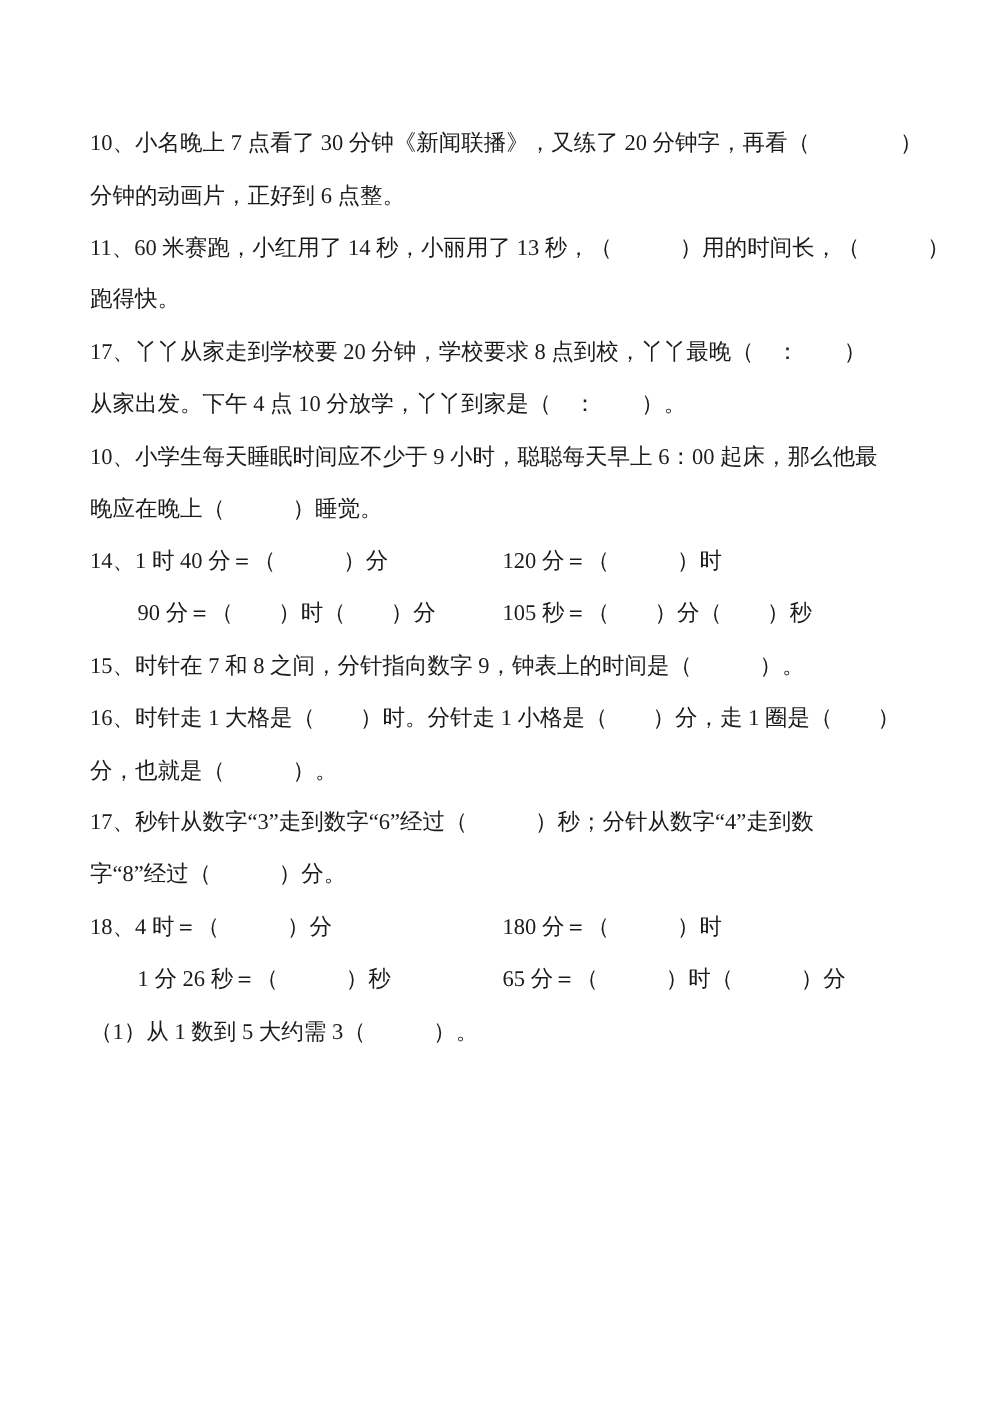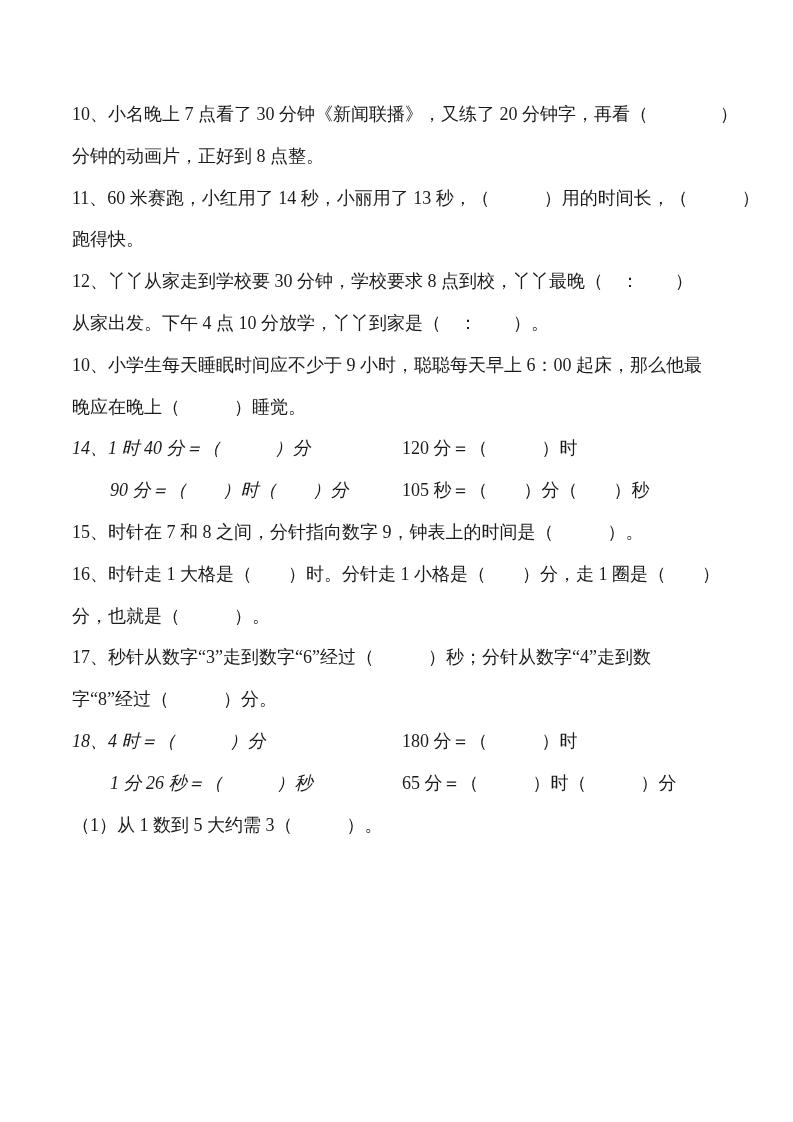--- a/index.html
+++ b/index.html
@@ -24,39 +24,38 @@
     height: 41.8px;
     line-height: 41.8px;
     white-space: pre;
   }
   .row.sub {
     padding-left: 38px;
   }
   .row.cols .c1 {
     display: inline-block;
     min-width: 330px;
-    font-style: italic;
   }
   .row.sub.cols .c1 {
     min-width: 292px;
   }
 </style>
 </head>
 <body>
 
 <div class="page">
   <div class="doc">
 
     <div class="row"><span class="c1">10、小名晚上 7 点看了 30 分钟《新闻联播》，又练了 20 分钟字，再看（　　　　）</span></div>
-    <div class="row"><span class="c1">分钟的动画片，正好到 8 点整。</span></div>
+    <div class="row"><span class="c1">分钟的动画片，正好到 6 点整。</span></div>
 
     <div class="row"><span class="c1">11、60 米赛跑，小红用了 14 秒，小丽用了 13 秒，（　　　）用的时间长，（　　　）</span></div>
     <div class="row"><span class="c1">跑得快。</span></div>
 
-    <div class="row"><span class="c1">12、丫丫从家走到学校要 30 分钟，学校要求 8 点到校，丫丫最晚（　：　　）</span></div>
+    <div class="row"><span class="c1">17、丫丫从家走到学校要 20 分钟，学校要求 8 点到校，丫丫最晚（　：　　）</span></div>
     <div class="row"><span class="c1">从家出发。下午 4 点 10 分放学，丫丫到家是（　：　　）。</span></div>
 
     <div class="row"><span class="c1">10、小学生每天睡眠时间应不少于 9 小时，聪聪每天早上 6：00 起床，那么他最</span></div>
     <div class="row"><span class="c1">晚应在晚上（　　　）睡觉。</span></div>
 
     <div class="row cols"><span class="c1">14、1 时 40 分＝（　　　）分</span><span class="c2">120 分＝（　　　）时</span></div>
     <div class="row cols sub"><span class="c1">90 分＝（　　）时（　　）分</span><span class="c2">105 秒＝（　　）分（　　）秒</span></div>
 
     <div class="row"><span class="c1">15、时针在 7 和 8 之间，分针指向数字 9，钟表上的时间是（　　　）。</span></div>
 

